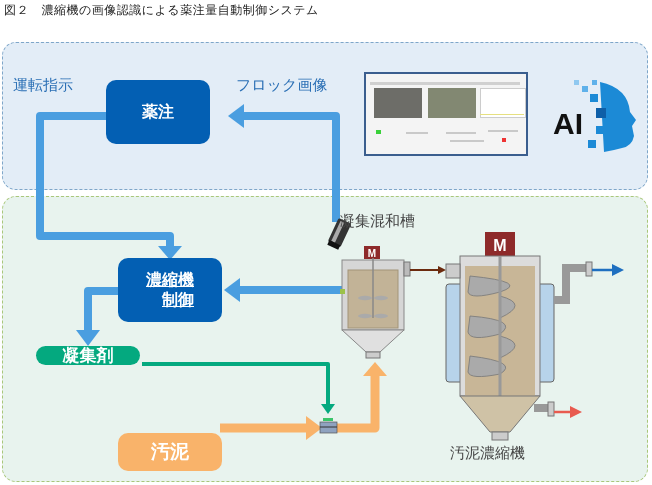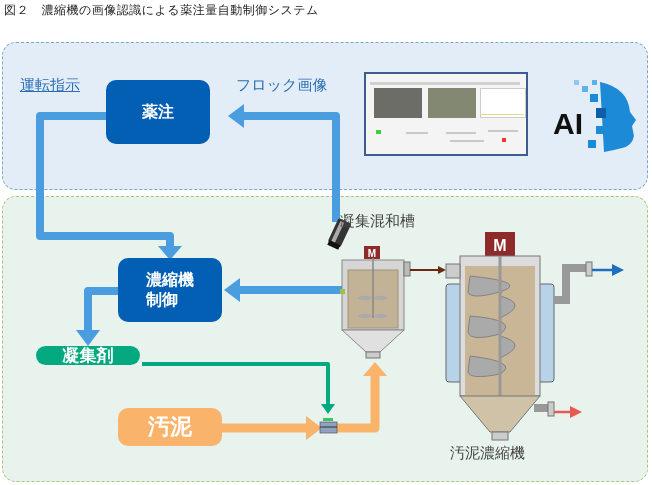--- a/index.html
+++ b/index.html
@@ -5,24 +5,24 @@
   html, body { margin: 0; padding: 0; background: #ffffff; }
   body { width: 652px; height: 485px; position: relative; overflow: hidden;
          font-family: "DejaVu Sans", "Liberation Sans", sans-serif; }
   .title { position: absolute; left: 4px; top: 2px; font-size: 12px; color: #222; letter-spacing: 0.5px; white-space: pre; }
   .panel-top { position: absolute; left: 2px; top: 42px; width: 646px; height: 148px;
                background: #e3edf7; border: 1px dashed #7ea6c9; border-radius: 14px; box-sizing: border-box; }
   .panel-bottom { position: absolute; left: 2px; top: 196px; width: 646px; height: 286px;
                background: #e8f3ee; border: 1px dashed #a9c77a; border-radius: 14px; box-sizing: border-box; }
   svg.flow { position: absolute; left: 0; top: 0; }
   .box { position: absolute; display: flex; align-items: center; justify-content: center;
-         color: #fff; font-weight: bold; text-align: left; border-radius: 10px; line-height: 1.25; }
+         color: #fff; font-weight: bold; text-align: right; border-radius: 10px; line-height: 1.25; }
   .box-blue { background: #035fb3; font-size: 16px; }
   .box-green { background: #04a97f; font-size: 17px; }
-  .box-orange { background: #f9b36a; font-size: 22px; }
+  .box-orange { background: #f9b36a; font-size: 19px; margin-top: 25px; }
   .label { position: absolute; font-size: 15px; white-space: nowrap; }
   .label-blue { color: #2a6fb5; }
   .label-gray { color: #444; }
   .screen { position: absolute; left: 364px; top: 72px; width: 164px; height: 84px;
             background: #f4f4f4; border: 2px solid #3b5e8e; box-sizing: border-box; }
   .screen .tabs { position: absolute; left: 4px; top: 8px; width: 150px; height: 3px; background: #d0d0d0; }
   .screen .img1 { position: absolute; left: 8px; top: 14px; width: 48px; height: 30px; background: #6d6d68; }
   .screen .img2 { position: absolute; left: 62px; top: 14px; width: 48px; height: 30px; background: #828872; }
   .screen .plot { position: absolute; left: 114px; top: 14px; width: 44px; height: 28px; background: #fff; border: 1px solid #ccc; }
   .screen .plotline { position: absolute; left: 114px; top: 40px; width: 44px; height: 1px; background: #e6e080; }
@@ -143,25 +143,25 @@
   <div class="row" style="left:80px;top:58px;width:30px;"></div>
   <div class="row" style="left:84px;top:66px;width:34px;"></div>
   <div class="row" style="left:122px;top:56px;width:30px;"></div>
 </div>
 
 <div class="box box-blue" style="left:106px;top:80px;width:104px;height:64px;">
   <div>
       <div>薬注</div>
     </div>
 </div>
-<div class="box box-blue" style="left:118px;top:258px;width:104px;height:64px;">
+<div class="box box-blue" style="left:118px;top:258px;width:104px;height:64px;text-decoration:underline;">
   <div>
       <div>濃縮機</div>
       <div>制御</div>
     </div>
 </div>
 <div class="box box-green" style="left:36px;top:346px;width:104px;height:19px;">凝集剤</div>
 <div class="box box-orange" style="left:118px;top:408px;width:104px;height:38px;">汚泥</div>
 
-<div class="label label-blue" style="left:20px;top:76px;text-decoration:underline;">運転指示</div>
+<div class="label label-blue" style="left:13px;top:76px;">運転指示</div>
 <div class="label label-blue" style="left:236px;top:76px;">フロック画像</div>
 <div class="label label-gray" style="left:340px;top:212px;">凝集混和槽</div>
 <div class="label label-gray" style="left:450px;top:444px;">汚泥濃縮機</div>
 
 </body></html>

